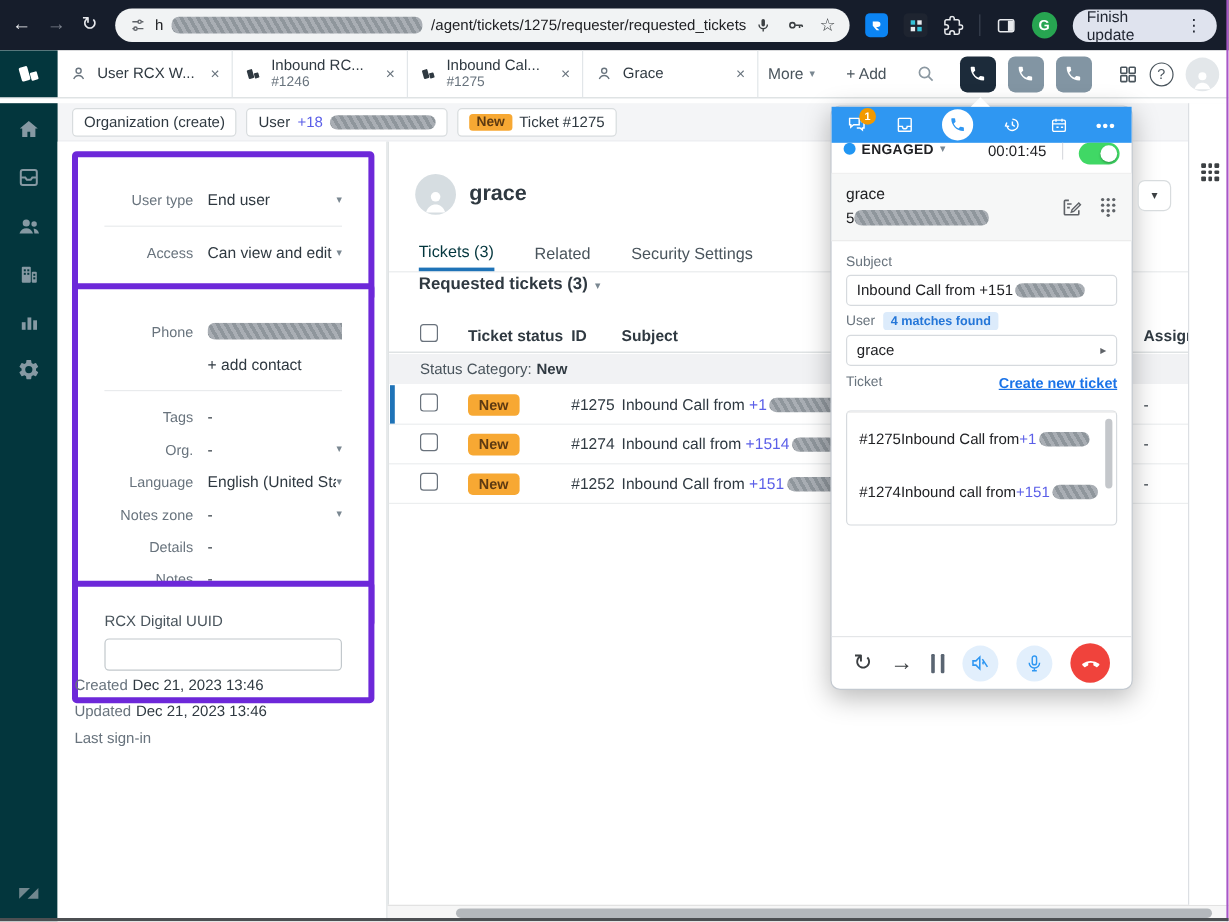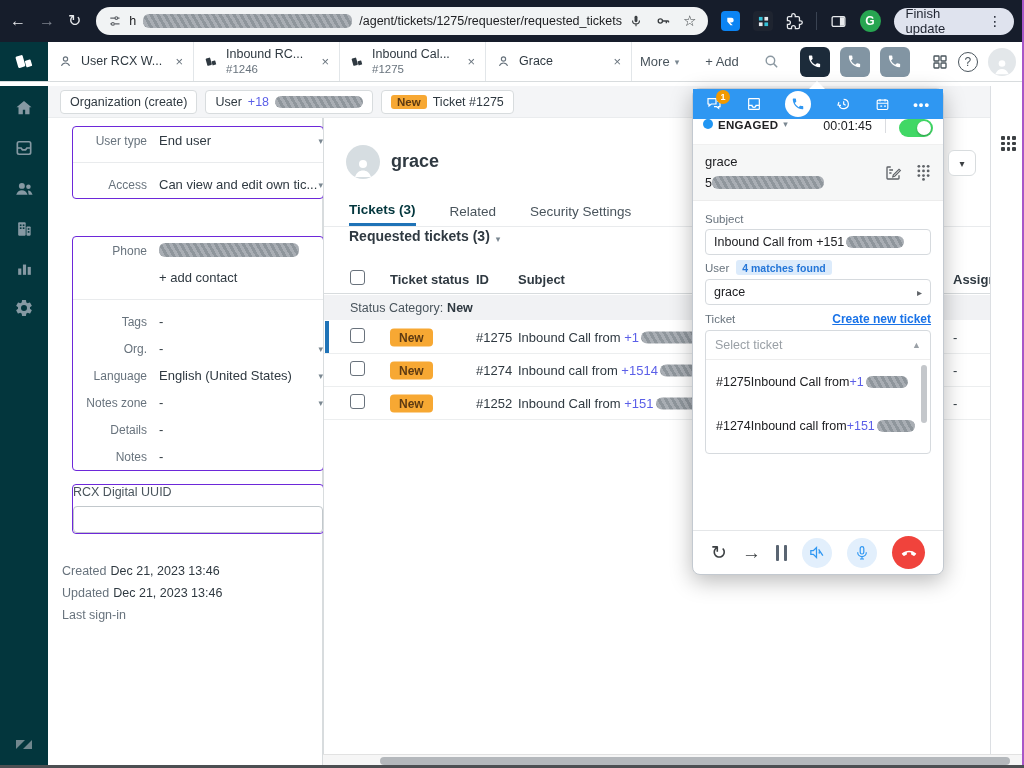--- a/index.html
+++ b/index.html
@@ -36,35 +36,35 @@
 
 #crumbs{left:48px;top:86px;width:1014px;height:32px;background:#f4f5f7;border-bottom:1px solid #eaecee;display:flex;align-items:center;gap:8px;padding:0 12px}
 .crumb{height:24px;background:#fff;border:1px solid #d8dcde;border-radius:4px;display:flex;align-items:center;gap:6px;padding:0 9px;font-size:12.5px;color:#2f3941;white-space:nowrap}
 .link-purple{color:#5b5fe8}
 .badge-new{background:#f7a833;color:#5d3a12;font-weight:bold;font-size:11.5px;padding:1px 6px;border-radius:3px}
 
 #rail{left:0;top:86px;width:48px;height:682px;background:#03363d;display:flex;flex-direction:column;align-items:center;padding-top:12px;gap:20px}
 #rail .zlogo-btm{margin-top:auto;margin-bottom:12px}
 
 #left-panel{left:48px;top:118px;width:275px;height:650px;background:#fff;border-right:1px solid #d8dcde}
-.card{position:absolute;left:24px;width:252px;border:1px solid #6d28d9;border-radius:4px;background:#fff;padding:0}
+.card{position:absolute;left:12px;width:252px;border:5px solid #6d28d9;border-radius:4px;background:#fff;padding:22px}
 .frow{display:flex;align-items:center;min-height:27px}
 .flabel{width:74px;text-align:right;font-size:12px;color:#68737d;margin-right:12px;flex:none}
 .fval{font-size:13px;color:#2f3941;flex:1;white-space:nowrap;overflow:hidden}
 .hr{height:1px;background:#e9ebed;margin:8px 0}
 .uuid-input{width:100%;height:27px;border:1px solid #c2c8cc;border-radius:4px;background:#fff;margin-top:7px}
 .meta-line{font-size:12.5px;color:#68737d;margin-bottom:8px}
 .meta-line b{color:#2f3941;font-weight:normal;margin-left:4px}
 
 #main{left:323px;top:118px;width:667px;height:636px;background:#fff;border-left:1px solid #d8dcde;overflow:hidden}
 .m-avatar{position:absolute;left:22px;top:27px;width:34px;height:34px;border-radius:50%;background:#d6dde1;display:flex;align-items:end;justify-content:center;overflow:hidden}
 .m-name{position:absolute;left:67px;top:33px;font-size:18px;font-weight:bold;color:#2f3941}
 .mtabs{position:absolute;left:0;top:78px;width:100%;height:31px;border-bottom:1px solid #e9ebed;display:flex;gap:34px;padding-left:25px}
 .mtab{font-size:13.5px;color:#49545c;display:flex;align-items:center}
-.mtab.active{color:#03363d;font-weight:bold;border-bottom:3px solid #1f73b7}
+.mtab.active{color:#03363d;font-weight:normal;border-bottom:3px solid #1f73b7}
 .sec-title{position:absolute;left:25px;top:110px;font-size:14px;font-weight:bold;color:#2f3941;display:flex;gap:6px;align-items:flex-end}
 .thead{position:absolute;left:0;top:150px;width:100%;height:26px;border-bottom:1px solid #d8dcde;font-size:13px;font-weight:bold;color:#2f3941}
 .col{position:absolute;top:4px;white-space:nowrap}
 .grow{position:absolute;left:0;top:177px;width:100%;height:25px;background:#f1f2f4;font-size:12.5px;color:#49545c;display:flex;align-items:center;padding-left:26px;gap:4px}
 .grow b{color:#2f3941}
 .trow{position:absolute;left:0;width:100%;height:33px;border-bottom:1px solid #eceeef}
 .trow .cell{position:absolute;top:50%;transform:translateY(-50%);font-size:13px;color:#2f3941;white-space:nowrap}
 .cb{display:inline-block;width:15px;height:15px;border:1.5px solid #69727c;border-radius:3px;background:#fff}
 .selbar{position:absolute;left:1px;top:0;width:4px;height:100%;background:#1f73b7}
 .tbadge{background:#f7a833;color:#5d3a12;font-weight:bold;font-size:12px;padding:2px 9px;border-radius:4px}
@@ -91,21 +91,21 @@
 .st-div{width:1px;height:14px;background:#dadce0;margin:0 8px}
 .toggle{width:34px;height:18px;border-radius:9px;background:#40d865;position:relative;flex:none}
 .toggle .knob{position:absolute;right:2px;top:2px;width:14px;height:14px;border-radius:50%;background:#fff;box-shadow:0 1px 2px rgba(0,0,0,.3)}
 .w-caller{height:56px;background:#f6f7f7;border-bottom:1px solid #ececec;display:flex;align-items:center;padding:0 12px;gap:14px}
 .wc-col{display:flex;flex-direction:column;gap:4px;flex:1}
 .wc-name{font-size:13px;color:#202124}
 .w-body{padding:7px 12px;position:relative}
 .w-label{font-size:11.5px;color:#68737d;margin:5px 0 4px;display:flex;align-items:center}
 .w-input{height:26px;border:1px solid #d6dade;border-radius:4px;display:flex;align-items:center;padding:0 8px;font-size:12.5px;color:#202124;white-space:nowrap;overflow:hidden;background:#fff}
 .match-badge{background:#dcebfb;color:#2476d8;font-size:10.5px;font-weight:bold;padding:1.5px 6px;border-radius:3px;margin-left:7px}
-.tk-row{display:flex;align-items:center;justify-content:space-between;margin:7px 0 4px}
+.tk-row{display:flex;align-items:center;justify-content:space-between;margin:7px 0 16px}
 .tk-link{color:#1a73e8;font-size:12px;font-weight:bold;text-decoration:underline}
 .wsl{border:1px solid #d6dade;border-radius:4px;background:#fff}
 .wsl-head{height:28px;display:flex;align-items:center;justify-content:space-between;padding:0 9px;font-size:12.5px;color:#9aa0a6}
 .wsl-body{border-top:1px solid #ededed;position:relative;height:94px;overflow:hidden}
 .wsl-opt{height:44px;display:flex;align-items:center;padding:0 10px;font-size:12.5px;font-weight:500;color:#202124;white-space:nowrap;overflow:hidden}
 .wsl-bar{position:absolute;right:3px;top:5px;width:6px;height:58px;background:#c4c7cb;border-radius:3px}
 .w-footer{position:absolute;left:0;bottom:0;width:100%;height:44px;border-top:1px solid #e4e6e8;display:flex;align-items:center;justify-content:space-between;padding:0 18px}
 .ctl{font-size:19px;color:#3c4043;line-height:1}
 .pause{display:flex;gap:5px}
 .pause span{width:3px;height:16px;background:#5a6572;border-radius:1px}
@@ -556,24 +556,20 @@
         </div>
       <div class="w-input">
           <span>grace</span>
           <span style="margin-left:auto;color:#5f6368;font-size:10px">▸</span>
         </div>
       <div class="tk-row">
         <span class="w-label" style="margin:0">Ticket</span>
         <span class="tk-link">Create new ticket</span>
       </div>
       <div class="wsl">
-        <div class="wsl-head">
-          <span>Select ticket</span>
-          <span style="font-size:9px;color:#9aa0a6">▲</span>
-        </div>
         <div class="wsl-body">
           <div class="wsl-opt">
               <span>#1275 </span>
               <span>Inbound Call from </span>
               <span class="link-purple">+1</span>
               <span class="blob" style="width:42px;margin-left:2px"></span>
             </div>
           <div class="wsl-opt">
               <span>#1274 </span>
               <span>Inbound call from </span>

